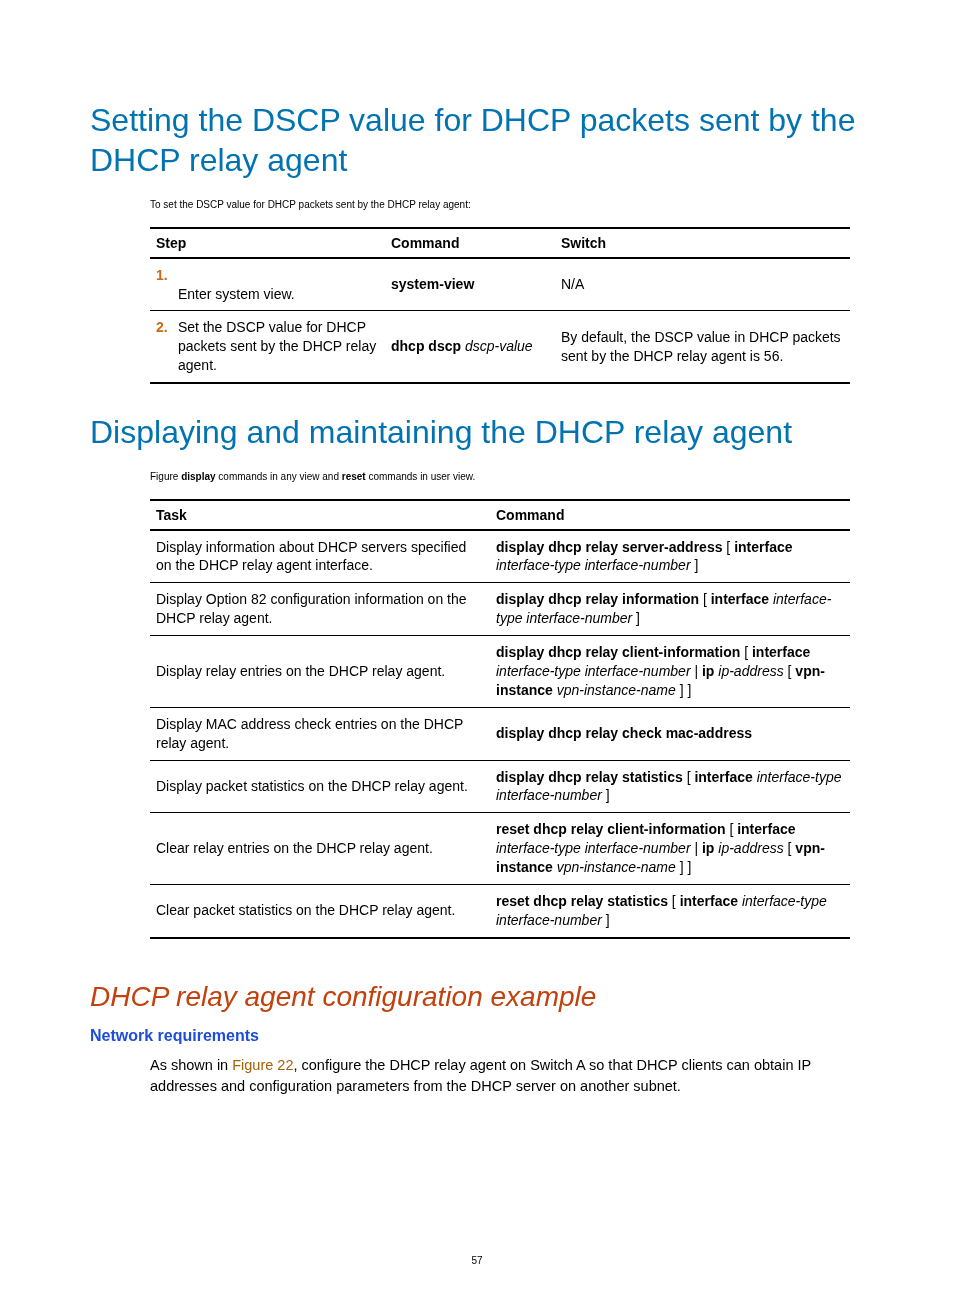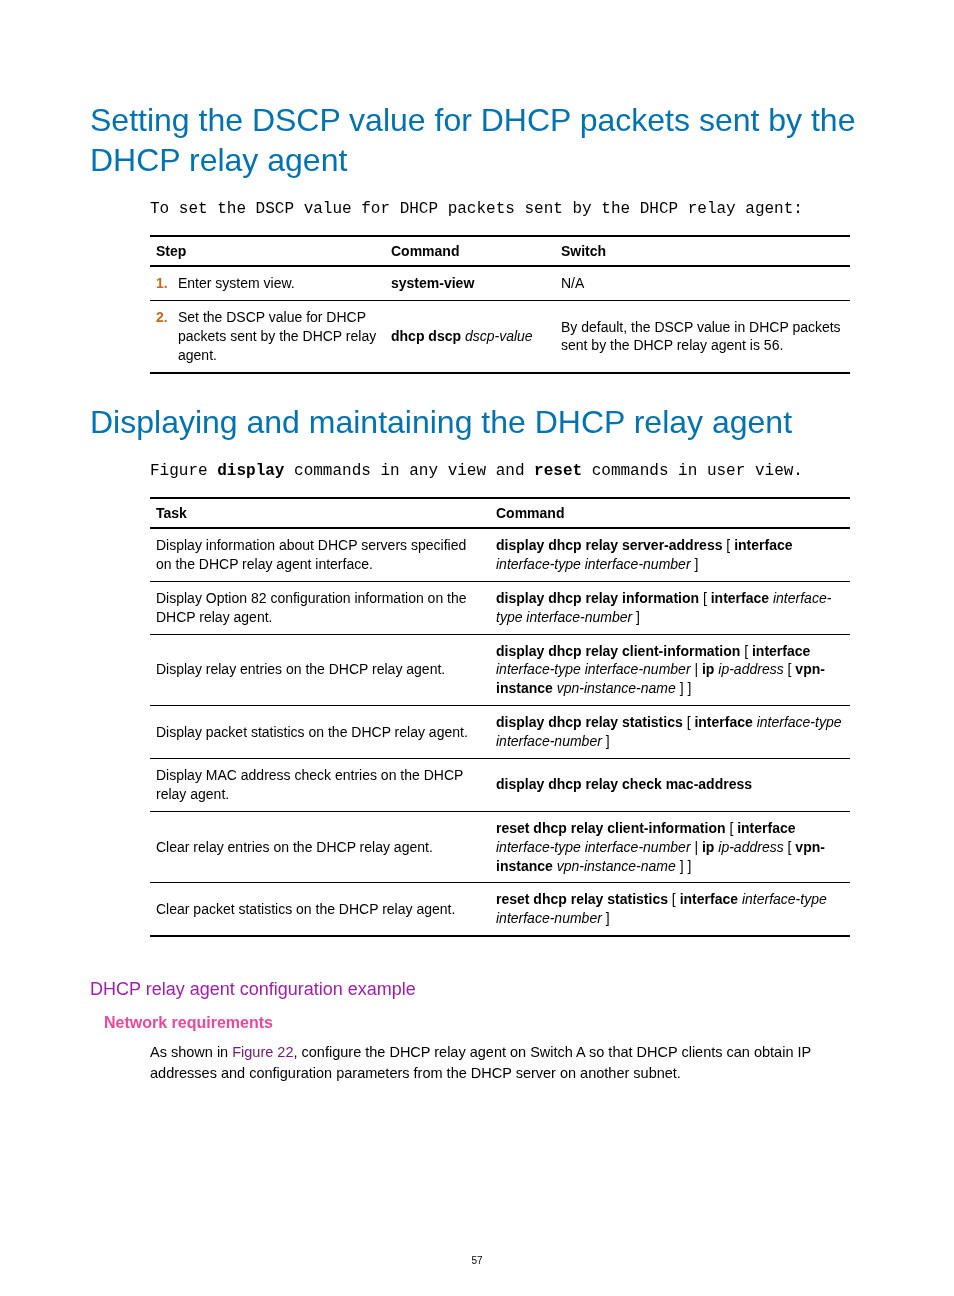--- a/index.html
+++ b/index.html
@@ -22,43 +22,44 @@
     font-family: "Futura", "Century Gothic", "Trebuchet MS", Arial, sans-serif;
     font-weight: 300;
     color: #0073b0;
     font-size: 32px;
     line-height: 1.25;
     margin: 0 0 18px 0;
   }
   h2.subsection {
     font-family: "Futura", "Century Gothic", "Trebuchet MS", Arial, sans-serif;
     font-weight: 300;
-    color: #a21caf;
-    font-size: 18px;
+    color: #c2410c;
+    font-size: 28px;
     margin: 14px 0 12px 0;
+    font-style: italic;
   }
   h3.subsub {
     font-family: "Futura", "Century Gothic", "Trebuchet MS", Arial, sans-serif;
     font-weight: 600;
-    color: #ec4899;
+    color: #1d4ed8;
     font-size: 16px;
-    margin: 14px 0 10px 14px;
+    margin: 14px 0 10px 0;
   }
   p.body {
     font-family: "Futura", "Century Gothic", "Trebuchet MS", Arial, sans-serif;
     font-weight: 300;
     font-size: 14.5px;
     line-height: 1.45;
     margin: 0 0 10px 0;
     padding-left: 60px;
   }
   p.body2 {
-    font-family: Liberation Mono, monospace;
-    font-weight: 300;
-    font-size: 16px;
+    font-family: Liberation Sans, sans-serif;
+    font-weight: 300;
+    font-size: 10px;
     line-height: 1.45;
     margin: 0 0 14px 0;
     padding-left: 60px;
   }
   .bold { font-weight: 700; }
   .italic { font-style: italic; }
 
   
   table.doc {
     width: 700px;
@@ -87,21 +88,21 @@
     padding: 7px 8px 7px 6px;
     vertical-align: middle;
     line-height: 1.35;
   }
   .stepnum {
     color: #c86a13;
     font-weight: 700;
     width: 22px;
     display: inline-block;
   }
-  .link { color: #701a75; }
+  .link { color: #a16207; }
   .pagenum {
     position: absolute;
     bottom: 30px;
     width: 774px;
     text-align: center;
     font-family: "Futura", "Century Gothic", Arial, sans-serif;
     font-weight: 300;
     font-size: 10px;
   }
   .spacer-lg { height: 28px; }
@@ -124,21 +125,21 @@
       <tr>
         <th>Step</th>
         <th>Command</th>
         <th>Switch</th>
       </tr>
     </thead>
     <tbody id="table1-body">
         <tr>
           <td style="display: flex;">
             <span class="stepnum">1.</span>
-            <span style="flex: 1 1 0%;">Enter system view.</span>
+            <span style="flex: 1 1 0%; margin-top: 19px;">Enter system view.</span>
           </td>
           <td><span class="bold">system-view</span></td>
           <td>N/A</td>
         </tr>
         <tr>
           <td style="display: flex;">
             <span class="stepnum">2.</span>
             <span style="flex: 1 1 0%;">Set the DSCP value for DHCP packets sent by the DHCP relay agent.</span>
           </td>
           <td><span class="bold">dhcp dscp</span><span class="italic"> dscp-value</span></td>
@@ -172,26 +173,26 @@
         </tr>
         <tr>
           <td>Display Option 82 configuration information on the DHCP relay agent.</td>
           <td><span class="bold">display dhcp relay information</span><span> [ </span><span class="bold">interface</span><span> </span><span class="italic">interface-type interface-number</span><span> ]</span></td>
         </tr>
         <tr>
           <td>Display relay entries on the DHCP relay agent.</td>
           <td><span class="bold">display dhcp relay client-information</span><span> [ </span><span class="bold">interface</span><span> </span><span class="italic">interface-type interface-number</span><span> | </span><span class="bold">ip</span><span> </span><span class="italic">ip-address</span><span> [ </span><span class="bold">vpn-instance</span><span> </span><span class="italic">vpn-instance-name</span><span> ] ]</span></td>
         </tr>
         <tr>
+          <td>Display MAC address check entries on the DHCP relay agent.</td>
+          <td><span class="bold">display dhcp relay check mac-address</span></td>
+        </tr>
+        <tr>
           <td>Display packet statistics on the DHCP relay agent.</td>
           <td><span class="bold">display dhcp relay statistics</span><span> [ </span><span class="bold">interface</span><span> </span><span class="italic">interface-type interface-number</span><span> ]</span></td>
-        </tr>
-        <tr>
-          <td>Display MAC address check entries on the DHCP relay agent.</td>
-          <td><span class="bold">display dhcp relay check mac-address</span></td>
         </tr>
         <tr>
           <td>Clear relay entries on the DHCP relay agent.</td>
           <td><span class="bold">reset dhcp relay client-information</span><span> [ </span><span class="bold">interface</span><span> </span><span class="italic">interface-type interface-number</span><span> | </span><span class="bold">ip</span><span> </span><span class="italic">ip-address</span><span> [ </span><span class="bold">vpn-instance</span><span> </span><span class="italic">vpn-instance-name</span><span> ] ]</span></td>
         </tr>
         <tr>
           <td>Clear packet statistics on the DHCP relay agent.</td>
           <td><span class="bold">reset dhcp relay statistics</span><span> [ </span><span class="bold">interface</span><span> </span><span class="italic">interface-type interface-number</span><span> ]</span></td>
         </tr>
       </tbody>

